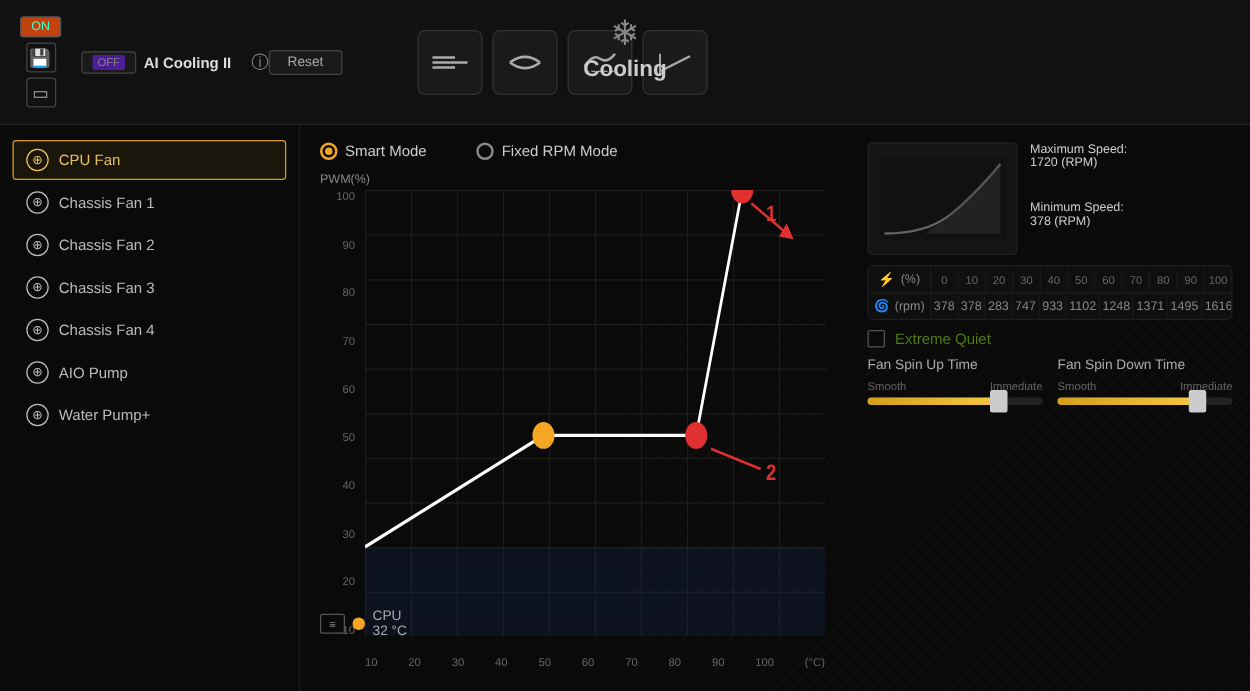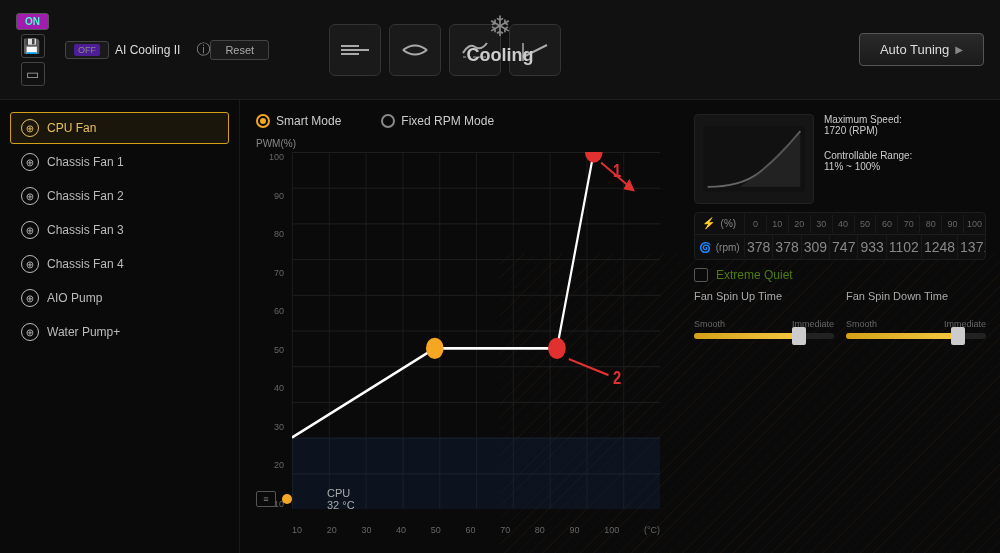--- a/index.html
+++ b/index.html
@@ -45,27 +45,27 @@
 
     .toolbar-left {
       display: flex;
       flex-direction: column;
       align-items: center;
       gap: 4px;
       margin-right: 16px;
     }
 
     .toggle-on {
-      background: #a21caf;
+      background: #c2410c;
       border: 1px solid #555;
       border-radius: 3px;
       padding: 2px 8px;
       color: #4fc;
       font-size: 10px;
-      font-weight: bold;
+      font-weight: normal;
     }
 
     .icon-floppy, .icon-box {
       width: 24px; height: 24px;
       border: 1px solid #444;
       border-radius: 3px;
       display: flex; align-items: center; justify-content: center;
       cursor: pointer;
       color: #aaa;
       font-size: 14px;
@@ -94,21 +94,21 @@
       background: #4c1d95;
       color: #888;
       padding: 1px 4px;
       border-radius: 2px;
       font-size: 9px;
     }
 
     .ai-label {
       color: #ddd;
       font-size: 12px;
-      font-weight: normal;
+      font-weight: bold;
     }
 
     .info-icon {
       color: #888;
       font-size: 14px;
       cursor: pointer;
     }
 
     .reset-btn {
       background: #1a1a1a;
@@ -344,21 +344,21 @@
       color: #888;
       cursor: pointer;
     }
 
     .cpu-dot {
       width: 10px; height: 10px;
       background: #f5a623;
       border-radius: 50%;
     }
 
-    .cpu-temp-label { color: #aaa; font-size: 11px; margin-left: 29px; }
+    .cpu-temp-label { color: #aaa; font-size: 11px; }
 
     
     .right-panel {
       width: 320px;
       padding: 14px 14px;
       display: flex;
       flex-direction: column;
       gap: 8px;
       flex-shrink: 0;
     }
@@ -370,21 +370,21 @@
       border-radius: 4px;
       padding: 8px;
       height: 90px;
       position: relative;
       overflow: hidden;
     }
 
     .speed-info {
       display: flex;
       flex-direction: column;
-      gap: 10px;
+      gap: 21px;
     }
 
     .speed-info-line {
       font-size: 10px;
       color: #aaa;
     }
 
     .speed-info-line span {
       color: #ccc;
     }
@@ -408,21 +408,21 @@
     }
 
     .rpm-table-row:first-child {
       border-bottom: 1px solid #1e1e1e;
     }
 
     .rpm-table-cell {
       flex: 1;
       text-align: center;
       padding: 4px 2px;
-      font-size: 14px;
+      font-size: 10px;
       color: #888;
       border-right: 1px solid #1a1a1a;
     }
 
     .rpm-table-cell:last-child { border-right: none; }
 
     .rpm-table-cell.header { color: #666; font-size: 9px; }
     .rpm-table-cell.label-cell {
       display: flex;
       align-items: center;
@@ -456,21 +456,21 @@
       gap: 12px;
     }
 
     .slider-group {
       flex: 1;
     }
 
     .slider-title {
       font-size: 11px;
       color: #aaa;
-      margin-bottom: 17px;
+      margin-bottom: 6px;
     }
 
     .slider-labels {
       display: flex;
       justify-content: space-between;
       font-size: 9px;
       color: #666;
       margin-bottom: 4px;
     }
 
@@ -546,21 +546,20 @@
         </svg>
     </div>
     <div class="fan-icon-btn">
       <svg width="32" height="22" viewBox="0 0 32 22">
           <line x1="4" y1="18" x2="28" y2="6" stroke="#aaa" stroke-width="2"></line>
           <line x1="4" y1="22" x2="4" y2="4" stroke="#aaa" stroke-width="1.5"></line>
         </svg>
     </div>
   </div>
 
-  <button class="auto-tuning-btn">Auto Tuning</button>
 </div>
 
 <div class="main-content">
 
   <div class="fan-list-panel">
 
     <div class="fan-item active">
       <div class="fan-circle-icon">⊕</div>
       <span>CPU Fan</span>
     </div>
@@ -690,23 +689,23 @@
         </svg>
       </div>
 
       <div class="speed-info" style="flex:1;">
         <div class="speed-info-line">
           <span>Maximum Speed:</span>
           <br>
           <span style="color:#ccc;">1720 (RPM)</span>
         </div>
         <div class="speed-info-line" style="margin-top:4px;">
-          <span>Controllable Range:</span>
+          <span>Minimum Speed:</span>
           <br>
-          <span style="color:#ccc;">11% ~ 100%</span>
+          <span style="color:#ccc;">378 (RPM)</span>
         </div>
       </div>
     </div>
 
     <div class="rpm-table">
 
       <div class="rpm-table-row">
         <div class="rpm-table-cell label-cell">
           <span style="color:#f5a623;font-size:11px;">⚡</span>
           <span>(%)</span>
@@ -724,21 +723,21 @@
         <div class="rpm-table-cell header">100</div>
       </div>
 
       <div class="rpm-table-row">
         <div class="rpm-table-cell label-cell">
           <span style="font-size:10px;">🌀</span>
           <span>(rpm)</span>
         </div>
         <div class="rpm-table-cell">378</div>
         <div class="rpm-table-cell">378</div>
-        <div class="rpm-table-cell">309</div>
+        <div class="rpm-table-cell">283</div>
         <div class="rpm-table-cell">747</div>
         <div class="rpm-table-cell">933</div>
         <div class="rpm-table-cell">1102</div>
         <div class="rpm-table-cell">1248</div>
         <div class="rpm-table-cell">1371</div>
         <div class="rpm-table-cell">1495</div>
         <div class="rpm-table-cell">1616</div>
 
       </div>
     </div>

